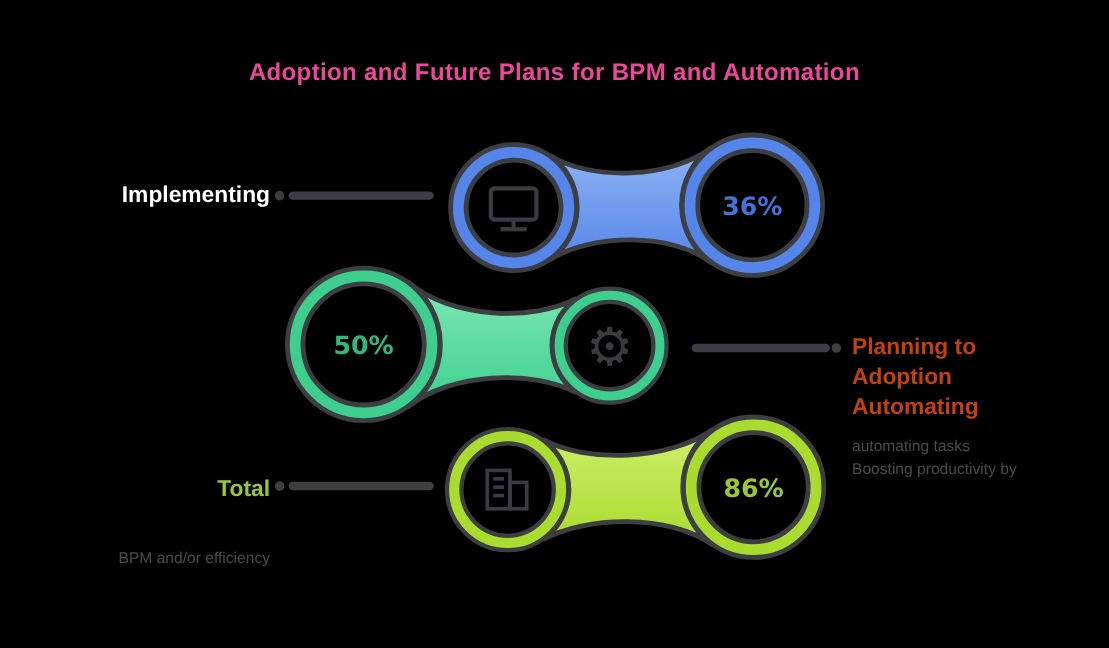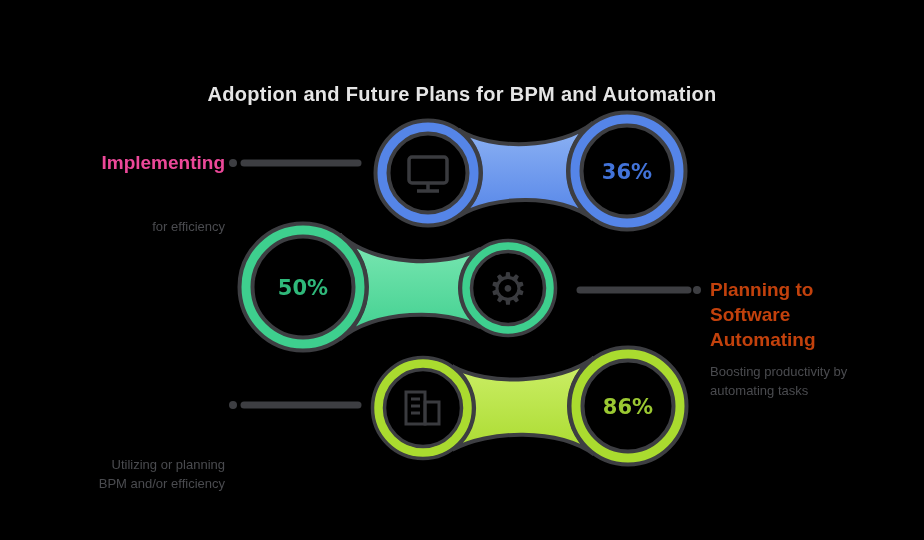--- a/index.html
+++ b/index.html
@@ -6,21 +6,21 @@
   body{
     width:924px;height:540px;
     background:#000000;
     font-family:"Liberation Sans","DejaVu Sans",sans-serif;
     overflow:hidden;position:relative;
   }
   .stage{position:absolute;inset:0;}
   .title{
     position:absolute;top:50px;left:0;width:924px;
     text-align:center;font-size:20px;font-weight:bold;
-    color:#e5e5e5;letter-spacing:.3px;margin-top:33px;
+    color:#ec4899;letter-spacing:.3px;
   }
   .label-block{position:absolute;font-weight:bold;font-size:19px;line-height:25px;}
   .label-block span{display:block;}
   .desc-block{position:absolute;font-size:13px;line-height:19px;color:#4a4b4f;}
   .desc-block span{display:block;}
   .align-right{text-align:right;}
   .align-left{text-align:left;}
   .blue-label{left:20px;width:205px;top:150px;}
   .blue-desc{left:20px;width:205px;top:217px;}
   .green-label{left:710px;width:200px;top:277px;}
@@ -111,37 +111,36 @@
         <line x1="411" y1="413" x2="420" y2="413"></line>
       </g>
 
       <circle cx="628" cy="406" r="52" fill="none" stroke-width="11" stroke="#aadb2f"></circle>
       <circle cx="628" cy="406" r="58.5" fill="none" stroke="#3d3e42" stroke-width="4"></circle>
       <circle cx="628" cy="406" r="45.5" fill="none" stroke="#3d3e42" stroke-width="4"></circle>
       <text x="628" y="414" text-anchor="middle" class="pct" fill="#9bc832">86%</text>
     </g>
   </svg>
 
-  <div class="label-block align-right blue-label" style="color: #ec4899;">
+  <div class="label-block align-right blue-label" style="color: #ffffff;">
     <span>Implementing</span>
   </div>
   <div class="desc-block align-right blue-desc">
-    <span>for efficiency</span>
   </div>
 
   <div class="label-block align-left green-label" style="color: #c2410c;">
     <span>Planning to</span>
-    <span>Software</span>
+    <span>Adoption</span>
     <span>Automating</span>
   </div>
   <div class="desc-block align-left green-desc">
+    <span>automating tasks</span>
     <span>Boosting productivity by</span>
-    <span>automating tasks</span>
   </div>
 
   <div class="label-block align-right lime-label" style="color: rgb(155, 200, 50);">
+    <span>Total</span>
   </div>
   <div class="desc-block align-right lime-desc">
-    <span>Utilizing or planning</span>
     <span>BPM and/or efficiency</span>
   </div>
 
 </div>
 
 </body></html>

